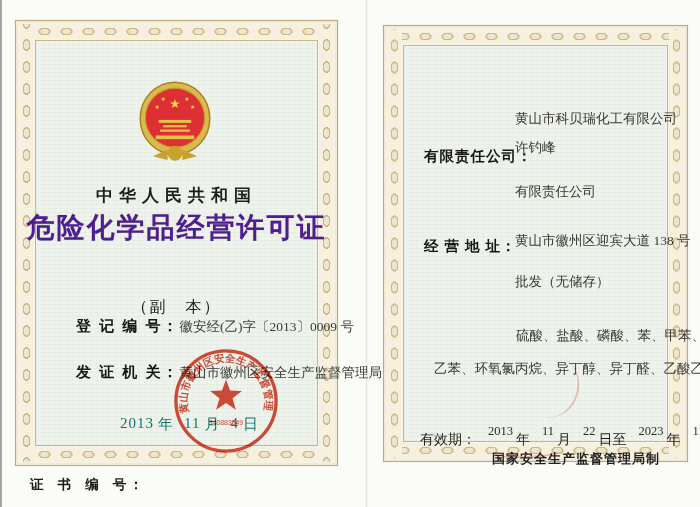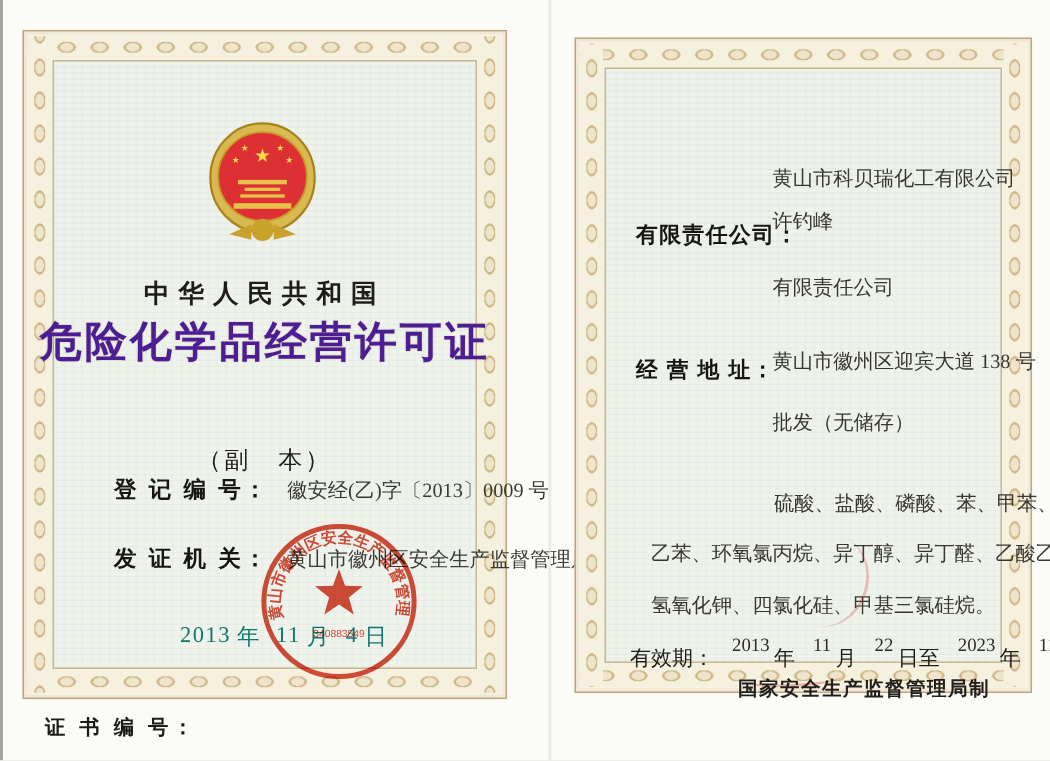--- a/index.html
+++ b/index.html
@@ -37,31 +37,31 @@
   .cert-title { position:absolute; left:0; right:0; top:188px; text-align:center;
     font-size:28px; font-weight:bold; letter-spacing:2px; color:#4c1d95;
     text-shadow:0 0 1px rgba(133,102,28,.4); }
   .edition { position:absolute; left:0; right:0; top:240px; text-align:center;
     font-size:16px; letter-spacing:2px; color:#21201d;margin-top:36px; }
   .lrow { position:absolute; left:60px; white-space:nowrap; }
   .lrow-reg { top:296px; }
   .lrow-issuer { top:342px; }
   .lrow .lab { font-family:"Liberation Sans","DejaVu Sans",sans-serif;
     font-size:15px; font-weight:bold; letter-spacing:2px; color:#171613;text-align:right; }
-  .lrow .val { font-size:13.5px; color:#3a3a35; margin-left:12px; }
+  .lrow .val { font-size:13.5px; color:#3a3a35; margin-left:0; }
   .date-line { position:absolute; left:104px; top:394px; font-size:15px;
     letter-spacing:3px; color:#0f766e; white-space:nowrap; }
   .date-line .num { letter-spacing:1px; position:relative; top:-1px; margin-right:4px; }
   .date-line .chr { margin-right:8px; }
 
   .stamp { position:absolute; left:156px; top:326px; width:108px; height:108px;
     mix-blend-mode:multiply; opacity:.93; }
 
   .cert-no { position:absolute; left:30px; top:476px;
-    font-family:Liberation Serif, serif;
+    font-family:Liberation Mono, monospace;
     font-size:13.5px; font-weight:bold; letter-spacing:3px; color:#1c1b18; }
 
   
   .frow-label { position:absolute; left:40px; white-space:nowrap;
     font-family:"Liberation Sans","DejaVu Sans",sans-serif;
     font-size:14.5px; font-weight:bold; letter-spacing:1px; color:#171613; }
   .frow-value { position:absolute; left:131px; white-space:nowrap;
     font-size:13.5px; color:#39382f; }
   .scope-line { position:absolute; white-space:nowrap; font-size:13.5px; color:#39382f; }
 
@@ -156,21 +156,20 @@
 
     <div class="frow-value" style="top:157px">有限责任公司</div>
 
     <div class="frow-label" style="top:211px">经 营 地 址：</div>
     <div class="frow-value" style="top:206px">黄山市徽州区迎宾大道 138 号</div>
 
     <div class="frow-value" style="top:247px">批发（无储存）</div>
 
     <div class="scope-line" style="left:132px; top:301px">硫酸、盐酸、磷酸、苯、甲苯、</div>
     <div class="scope-line" style="left:50px;  top:334px">乙苯、环氧氯丙烷、异丁醇、异丁醛、乙酸乙酯、</div>
-    <div class="scope-line" style="left:50px;  top:369px">氢氧化钾、四氯化硅、甲基三氯硅烷。</div>
 
     <div class="validity">
       <span class="vlab">有效期：</span><span class="num">2013</span><span class="chr">年</span><span class="num">11</span><span class="chr">月</span><span class="num">22</span><span class="chr">日至</span><span class="num">2023</span><span class="chr">年</span><span class="num">11</span>
     </div>
 
     <div class="redmark redmark-1"></div>
     <div class="redmark redmark-2"></div>
   </div>
 
   <div class="footer">国家安全生产监督管理局制</div>

